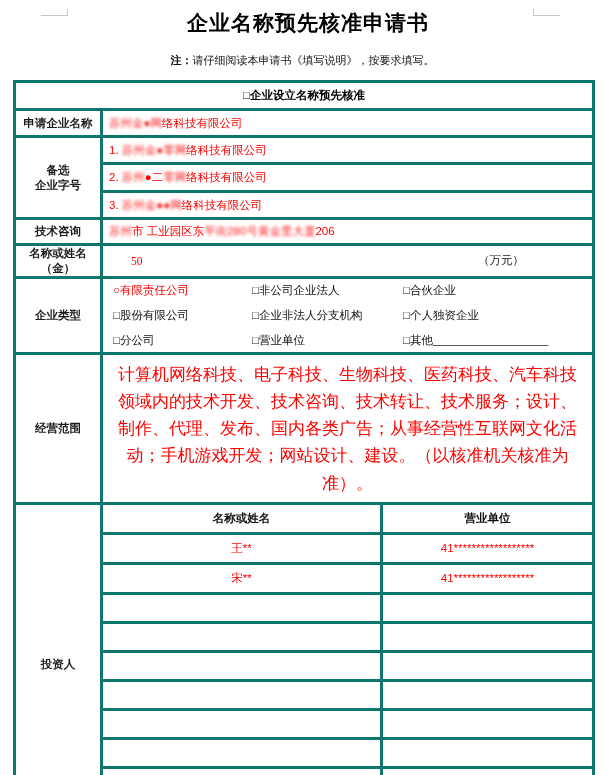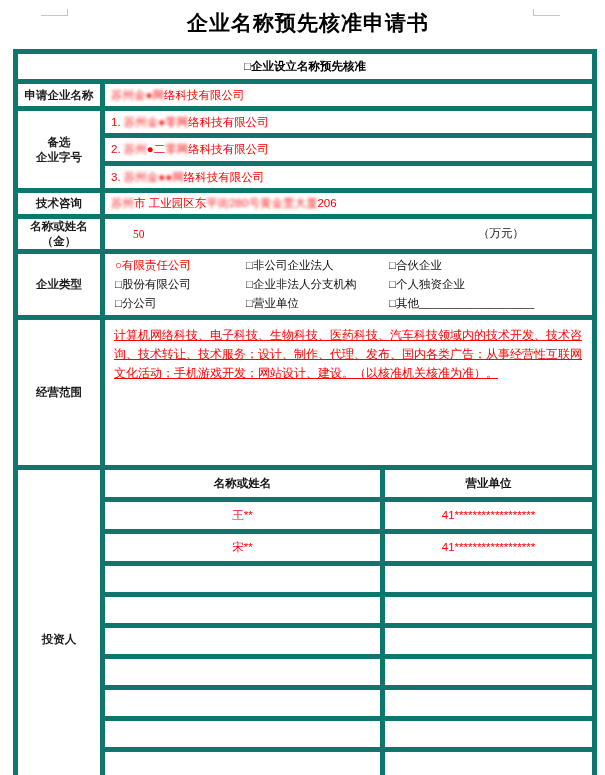--- a/index.html
+++ b/index.html
@@ -9,52 +9,55 @@
   .corner{position:absolute;width:26px;height:6px;}
   .corner-tl{left:41px;top:0;border-bottom:1px solid #c6c6c6;border-right:1px solid #c6c6c6;}
   .corner-tr{left:533px;top:0;border-bottom:1px solid #c6c6c6;border-left:1px solid #c6c6c6;}
 
   .doc-title{margin:9px 0 0;text-align:center;font-size:21px;font-weight:bold;color:#000;letter-spacing:1px;padding-left:11px;}
   .doc-note{text-align:center;font-size:11px;margin-top:16px;color:#111;}
   .doc-note .pfx{font-weight:bold;}
 
   table.form{border-collapse:collapse;width:579px;margin:12px 0 0 13px;table-layout:fixed;
              border:2px solid #383838;}
-  table.form td{border:5px solid #0f766e;font-size:11.5px;padding:0 6px;vertical-align:middle;overflow:hidden;}
+  table.form td{border:3px solid #0f766e;font-size:11.5px;padding:0 6px;vertical-align:middle;overflow:hidden;}
 
   .sec-hdr{height:25px;text-align:center;font-size:15px;font-weight:bold;color:#000;}
   .lbl{text-align:center;font-weight:bold;color:#1c1c1c;padding:0 2px;line-height:1.3;}
   .val{color:#fe0000;text-align:left;padding-left:9px;margin-top:36px;}
   .blur{filter:blur(1.7px);opacity:.9;}
 
   .cap-wrap{display:flex;justify-content:space-between;align-items:center;padding:0 62px 0 22px;font-family:Liberation Serif, serif;}
   .cap-val{color:#fe0000;}
   .cap-unit{color:#111;}
 
   .type-grid{display:grid;grid-template-columns:131px 143px 1fr;row-gap:2px;padding:3px 0 3px 4px;
-             font-size:11.5px;color:#111;line-height:17px;}
+             font-size:11.5px;color:#111;line-height:17px;gap:8px;}
   .opt{white-space:nowrap;}
   .opt.selected{color:#fe0000;}
 
   .scope-cell{vertical-align:top !important;padding:6px 9px 0 9px !important;}
-  .scope-text{color:#fe0000;line-height:1.6;font-size:12px;text-align:left;text-decoration:underline;}
+  .scope-text{color:#fe0000;line-height:1.6;font-size:17px;text-align:center;}
 
   .inv-hdr{text-align:center;font-weight:bold;color:#111;height:27px;}
   .inv-name,.inv-cert{text-align:center;color:#fe0000;height:27px;}
   .inv-empty{height:26px;}
 </style>
 </head>
 <body>
 
 <div class="page">
   <div class="corner corner-tl"></div>
   <div class="corner corner-tr"></div>
 
   <h1 class="doc-title">企业名称预先核准申请书</h1>
 
+  <div class="doc-note">
+    <span class="pfx">注：</span><span>请仔细阅读本申请书《填写说明》，按要求填写。</span>
+  </div>
 
   <table class="form">
     <colgroup>
         <col style="width:87px">
         <col style="width:280px">
         <col style="width:212px">
       </colgroup>
 
     <tbody>
       <tr>

